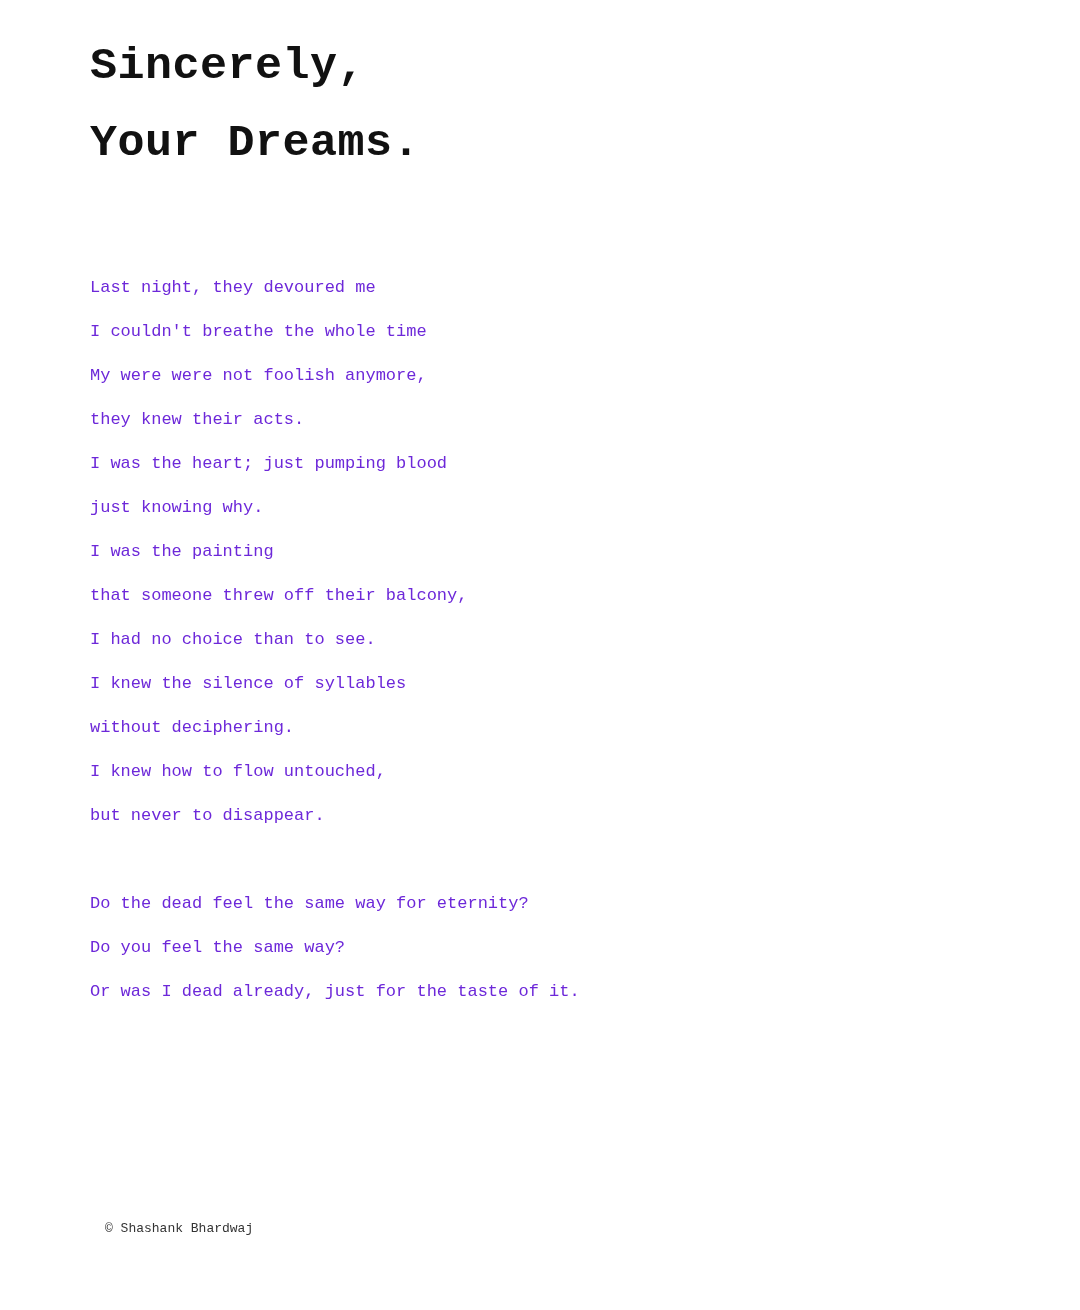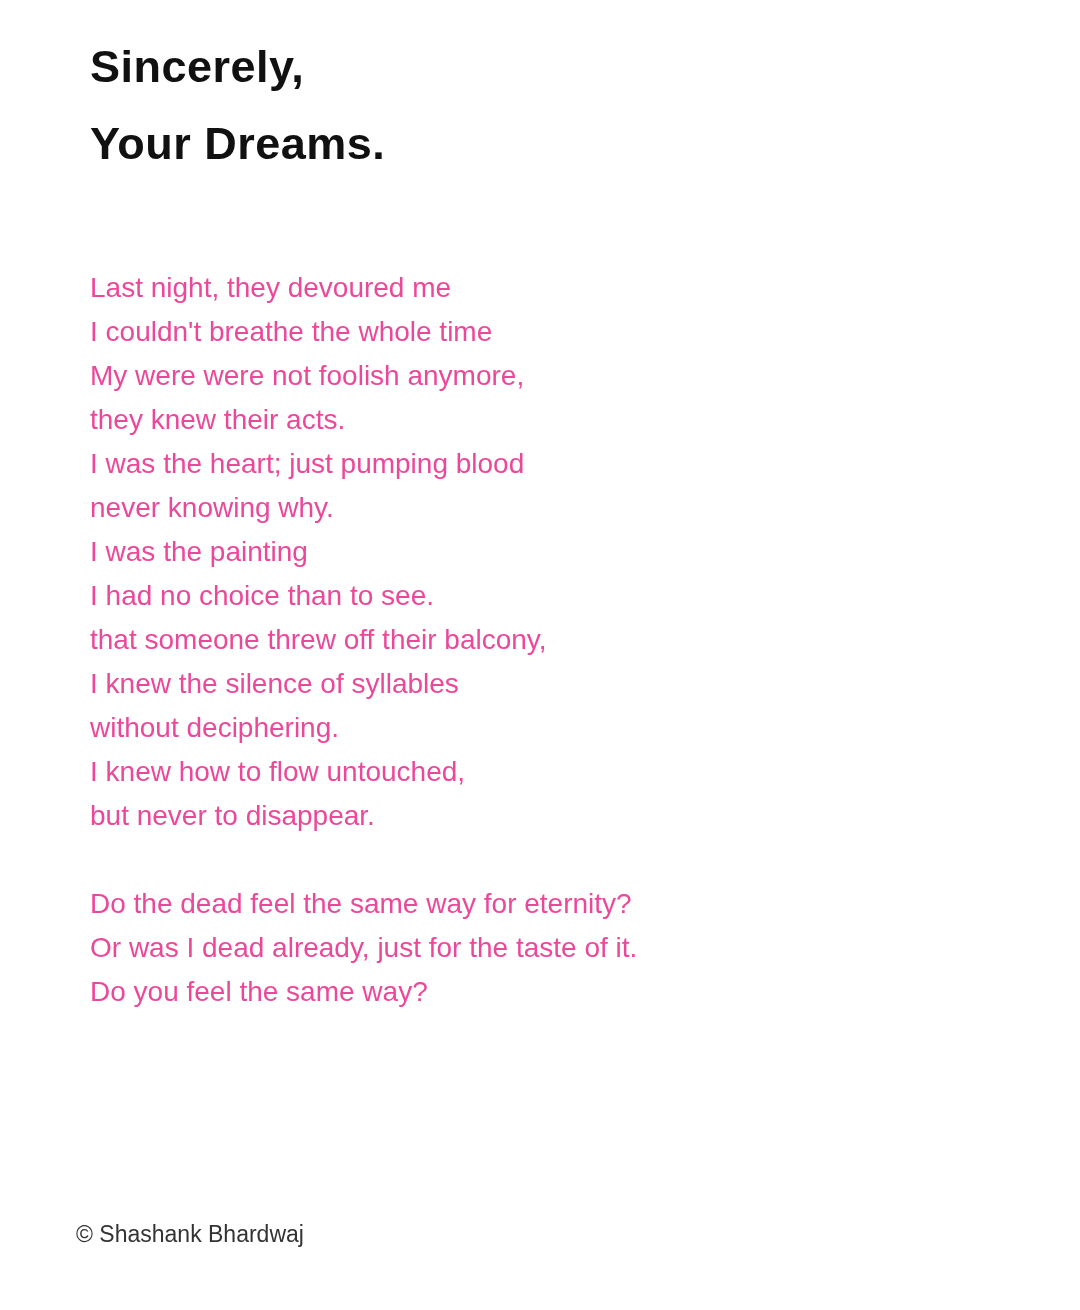--- a/index.html
+++ b/index.html
@@ -6,21 +6,21 @@
     margin: 0;
     padding: 0;
     background: #ffffff;
   }
   .page {
     position: relative;
     width: 1080px;
     height: 1310px;
     background: #ffffff;
     overflow: hidden;
-    font-family: Liberation Sans, sans-serif;
+    font-family: Liberation Mono, monospace;
     color: #222222;
   }
   .content {
     padding: 44px 60px 0 90px;
   }
   .title-block {
     margin: 0 0 0 0;
   }
   .title-line {
     font-size: 45px;
@@ -30,61 +30,61 @@
     margin: 0 0 32px 0;
     letter-spacing: 0.5px;
   }
   .poem {
     margin-top: 100px;
   }
   .stanza {
     margin: 0 0 44px 0;
   }
   .poem-line {
-    font-size: 28px;
+    font-size: 17px;
     line-height: 44px;
-    color: #ec4899;
+    color: #6d28d9;
     white-space: pre;
   }
   .copyright {
     position: absolute;
-    left: 76px;
+    left: 105px;
     top: 1221px;
-    font-size: 23px;
+    font-size: 13px;
     color: #333333;
   }
 </style>
 </head>
 <body>
 
 <div class="page">
   <div class="content">
     <div class="title-block">
       <div class="title-line">Sincerely,</div>
       <div class="title-line">Your Dreams.</div>
     </div>
 
     <div class="poem">
         <div class="stanza">
           <div class="poem-line">Last night, they devoured me</div>
           <div class="poem-line">I couldn't breathe the whole time</div>
           <div class="poem-line">My were were not foolish anymore,</div>
           <div class="poem-line">they knew their acts.</div>
           <div class="poem-line">I was the heart; just pumping blood</div>
-          <div class="poem-line">never knowing why.</div>
+          <div class="poem-line">just knowing why.</div>
           <div class="poem-line">I was the painting</div>
+          <div class="poem-line">that someone threw off their balcony,</div>
           <div class="poem-line">I had no choice than to see.</div>
-          <div class="poem-line">that someone threw off their balcony,</div>
           <div class="poem-line">I knew the silence of syllables</div>
           <div class="poem-line">without deciphering.</div>
           <div class="poem-line">I knew how to flow untouched,</div>
           <div class="poem-line">but never to disappear.</div>
         </div>
         <div class="stanza">
           <div class="poem-line">Do the dead feel the same way for eternity?</div>
+          <div class="poem-line">Do you feel the same way?</div>
           <div class="poem-line">Or was I dead already, just for the taste of it.</div>
-          <div class="poem-line">Do you feel the same way?</div>
         </div>
       </div>
   </div>
 
   <div class="copyright">© Shashank Bhardwaj</div>
 </div>
 
 </body></html>

